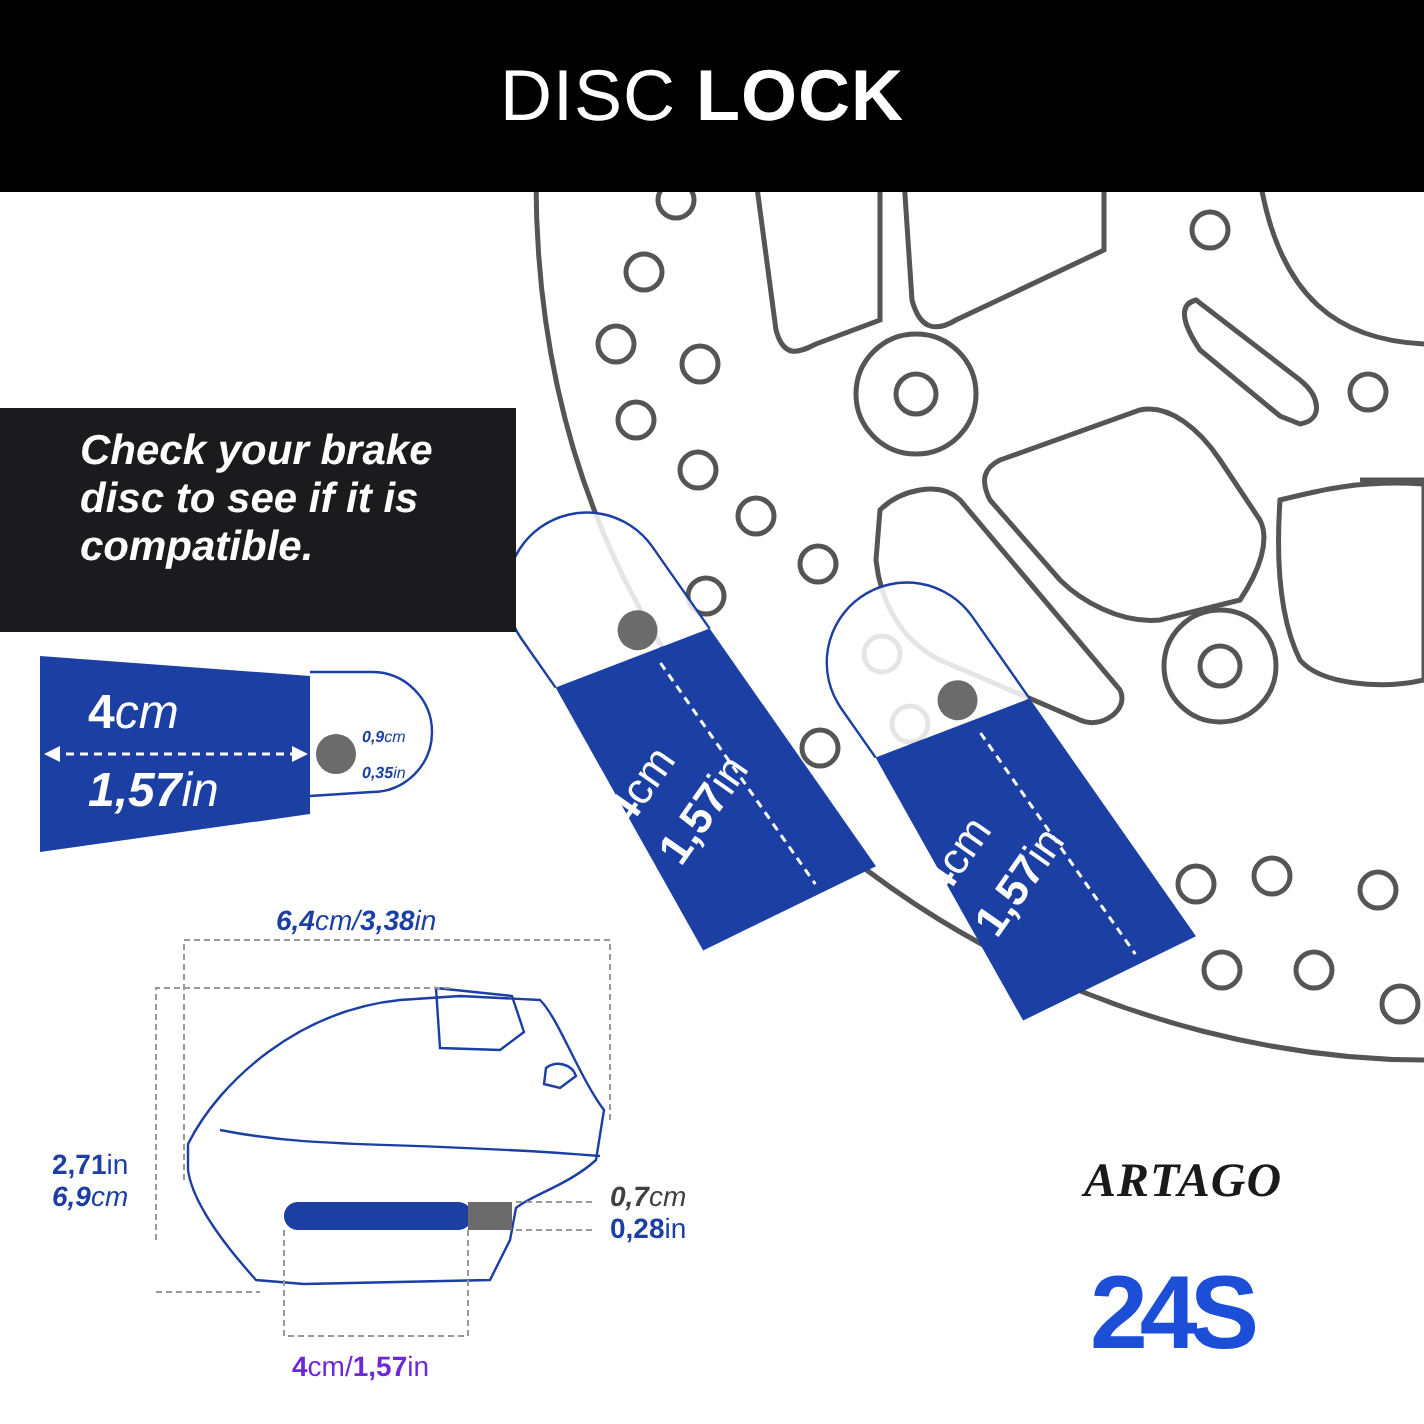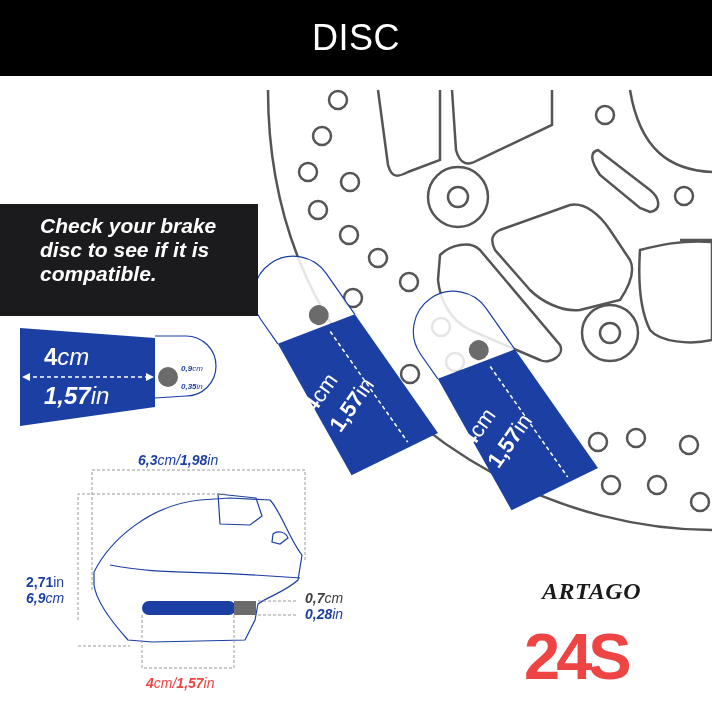--- a/index.html
+++ b/index.html
@@ -1,18 +1,18 @@
 <!DOCTYPE html>
 <html><head>
 <meta charset="utf-8">
 <style>
   html, body { margin:0; padding:0; }
   body { width:712px; height:712px; position:relative; overflow:hidden; background:#ffffff;
          font-family:"Liberation Sans", sans-serif; }
-  .header { position:absolute; left:0; top:0; width:712px; height:76px; background:#000; color:#fff;
+  .header { position:absolute; left:0; top:0; width:712px; height:96px; background:#000; color:#fff;
             display:flex; align-items:center; justify-content:center; font-size:36px; letter-spacing:0.5px; }
   .header .light { font-weight:normal; }
   .header .bold { font-weight:bold; margin:0 10px; }
   .callout { position:absolute; left:0; top:204px; width:258px; height:112px; background:#1b1b1d; color:#fff;
              font-weight:bold; font-style:italic; font-size:21px; line-height:24px; box-sizing:border-box; padding:10px 0 0 40px; }
   svg.art { position:absolute; left:0; top:0; }
   .logo-name { position:absolute; left:542px; top:578px; font-family:"Liberation Serif", serif; font-weight:bold; font-style:italic;
                font-size:24px; color:#1a1a1a; letter-spacing:0.5px;text-align:right; }
 </style>
 </head>
@@ -97,35 +97,36 @@
     <path d="M78 620 L78 494 L225 494"></path>
     <path d="M78 646 L130 646"></path>
     <path d="M142 615 L142 668 L234 668 L234 615"></path>
     <path d="M258 601 L298 601"></path>
       <path d="M258 615 L298 615"></path>
   </g>
 </svg>
 
 <div class="header">
   <span class="light">DISC</span>
+  <span class="bold">LOCK</span>
 </div>
 
 <div class="callout">Check your brake disc to see if it is compatible.</div>
 
 <div style="position:absolute;left:44px;top:343px;color:#fff;font-size:24px;"><b>4</b><i style="font-weight:normal;">cm</i></div>
 <div style="position:absolute;left:44px;top:382px;color:#fff;font-size:24px;"><b><i>1,57</i></b><i>in</i></div>
 <div style="position:absolute;left:181px;top:364px;color:#1b3fa3;font-size:8px;font-weight:bold;font-style:italic;text-align:right;"><span>0,9</span><span style="font-weight:normal">cm</span></div>
 <div style="position:absolute;left:181px;top:382px;color:#1b3fa3;font-size:8px;font-weight:bold;font-style:italic;"><span>0,35</span><span style="font-weight:normal">in</span></div>
 
 <div style="position:absolute;left:300px;top:380px;transform:rotate(-55deg);color:#fff;font-size:22px;white-space:nowrap;"><b>4</b><span>cm</span></div>
 <div style="position:absolute;left:322px;top:392px;transform:rotate(-55deg);color:#fff;font-size:22px;white-space:nowrap;"><b>1,57</b><span>in</span></div>
 <div style="position:absolute;left:458px;top:415px;transform:rotate(-55deg);color:#fff;font-size:22px;white-space:nowrap;"><b>4</b><span>cm</span></div>
 <div style="position:absolute;left:480px;top:428px;transform:rotate(-55deg);color:#fff;font-size:22px;white-space:nowrap;"><b>1,57</b><span>in</span></div>
 
-<div style="position:absolute;left:138px;top:452px;color:#1b3fa3;font-size:14px;font-style:italic;"><b>6,3</b><span>cm</span><span>/</span><b>1,98</b><span>in</span></div>
+<div style="position:absolute;left:138px;top:452px;color:#1b3fa3;font-size:14px;font-style:italic;"><b>6,4</b><span>cm</span><span>/</span><b>3,38</b><span>in</span></div>
 <div style="position:absolute;left:26px;top:558px;color:#1b3fa3;font-size:14px;font-style:italic;margin-top:32px;"><b>6,9</b><span>cm</span></div>
 <div style="position:absolute;left:26px;top:574px;color:#1b3fa3;font-size:14px;"><b>2,71</b><span>in</span></div>
 <div style="position:absolute;left:305px;top:590px;color:#404040;font-size:14px;font-style:italic;"><b>0,7</b><span>cm</span></div>
-<div style="position:absolute;left:305px;top:606px;color:#1b3fa3;font-size:14px;font-style:italic;"><b>0,28</b><span>in</span></div>
-<div style="position:absolute;left:146px;top:675px;color:#ef4444;font-size:14px;font-style:italic;"><b>4</b><span>cm</span><span>/</span><b>1,57</b><span>in</span></div>
+<div style="position:absolute;left:305px;top:606px;color:#1b3fa3;font-size:14px;"><b>0,28</b><span>in</span></div>
+<div style="position:absolute;left:146px;top:675px;color:#6d28d9;font-size:14px;"><b>4</b><span>cm</span><span>/</span><b>1,57</b><span>in</span></div>
 
 <div class="logo-name">ARTAGO</div>
-<div style="position:absolute;left:524px;top:612px;font-size:65px;font-weight:bold;color:#ef4444;letter-spacing:-4px;line-height:90px;">24S</div>
+<div style="position:absolute;left:545px;top:612px;font-size:52px;font-weight:bold;color:#1d4ed8;letter-spacing:-4px;line-height:90px;">24S</div>
 
 </body></html>

